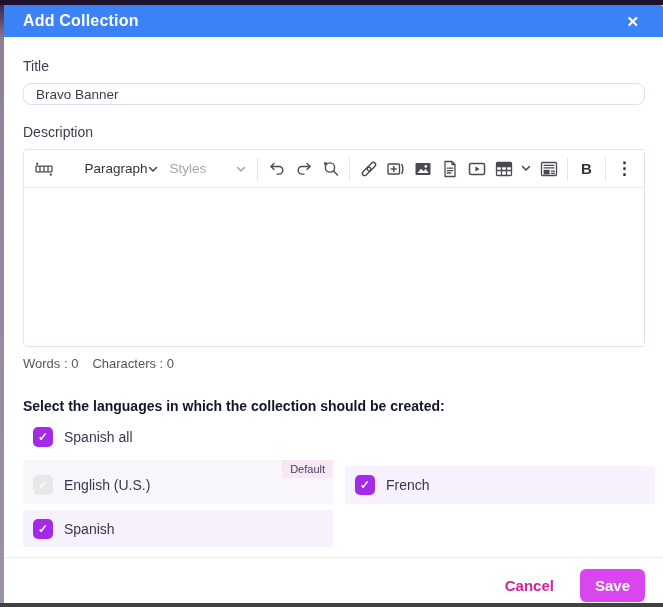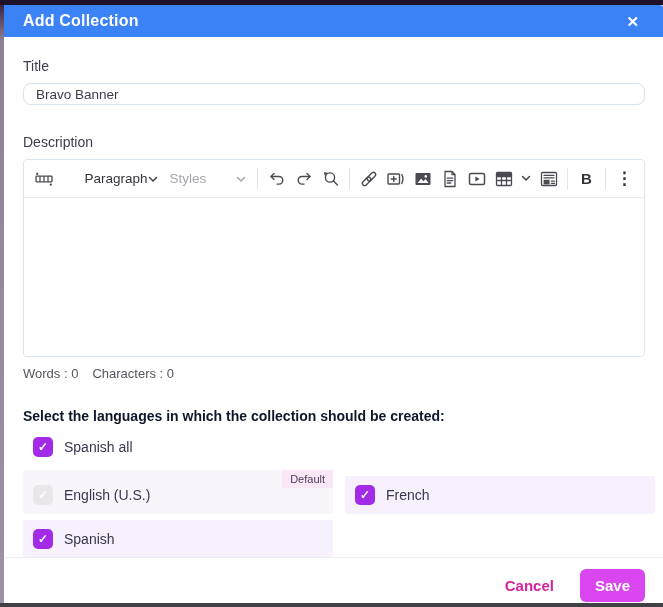--- a/index.html
+++ b/index.html
@@ -40,21 +40,21 @@
 
   .field-label { font-size:14px; color:#3f3b4c; margin-bottom:9px; }
   .title-input {
     width:100%; height:22px;
     border:1px solid #d8e2f0; border-radius:8px;
     padding:0 12px; font-size:13.5px; color:#3f3b4c;
     font-family:"Liberation Sans", sans-serif;
     outline:none;
   }
 
-  .desc-label { margin-top:29px; }
+  .desc-label { margin-top:19px; }
 
   
   .editor {
     border:1px solid #dbe4f2; border-radius:4px; margin-top:8px;
     overflow:hidden; background:#fff;
   }
   .editor-toolbar {
     display:flex; align-items:center;
     height:38px; padding:0 6px;
     border-bottom:1px solid #e7ecf6;

